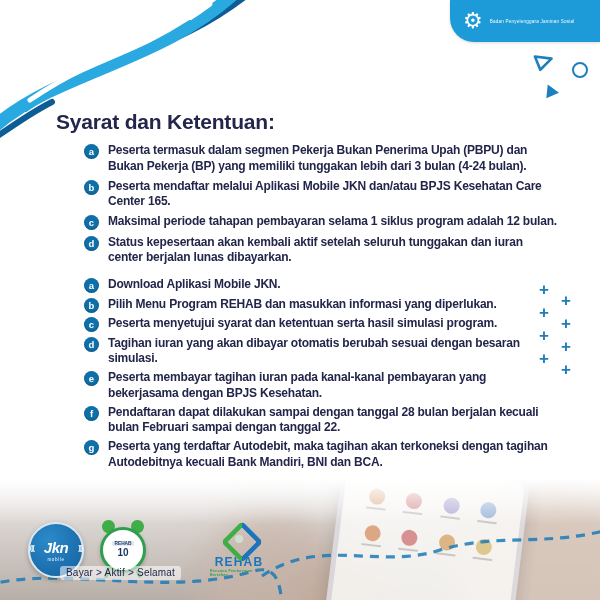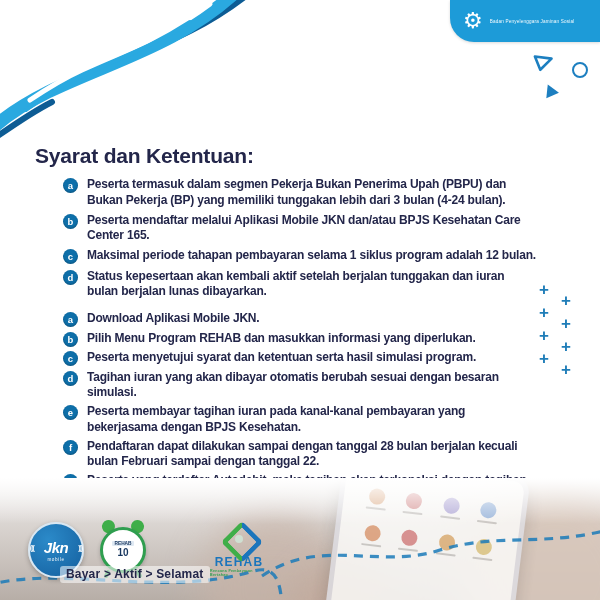--- a/index.html
+++ b/index.html
@@ -21,21 +21,21 @@
   .brand-title{font-size:14px;font-weight:800;letter-spacing:-.3px;line-height:15px;}
   .brand-sub{font-size:4.6px;letter-spacing:.2px;opacity:.95;}
   .shape-tri-outline{position:absolute;left:534px;top:53px;transform:rotate(-10deg);}
   .shape-circle-outline{
     position:absolute;left:572px;top:62px;width:12px;height:12px;
     border:2.6px solid #1d7fc0;border-radius:50%;
   }
   .shape-tri-filled{position:absolute;left:545px;top:84px;transform:rotate(6deg);}
 
   
-  .section{position:absolute;left:35px;width:502px;margin-top:34px;}
+  .section{position:absolute;left:56px;width:502px;}
   .sec-terms{top:110px;}
   .sec-mech{top:277px;}
   .sec-heading{
     font-size:21px;font-weight:800;color:#23264a;letter-spacing:-.2px;
     margin:0 0 9px 0;
   }
   .item-list{margin:0;padding:0;list-style:none;}
   .item{display:flex;gap:9px;margin:0 0 4.5px 28px;}
   .sec-mech .item{margin-bottom:3.5px;}
   .item-badge{
@@ -139,21 +139,21 @@
     position:absolute;left:3px;top:3px;width:20px;height:20px;transform:rotate(45deg);
     border-radius:5px;border:5px solid transparent;
   }
   .knot-sq.blue{border-top-color:#1b75bc;border-right-color:#1b75bc;}
   .knot-sq.green{border-bottom-color:#3fae49;border-left-color:#3fae49;}
   .knot-core{position:absolute;left:11px;top:11px;width:8px;height:8px;border-radius:50%;background:#cfe0d2;}
   .rehab-name{font-size:12px;font-weight:800;color:#1b75bc;letter-spacing:1.2px;line-height:12px;}
   .rehab-sub{font-size:3.6px;font-weight:700;color:#2f9e4f;letter-spacing:.3px;margin-top:1px;}
   .footer-tagline{
     position:absolute;left:60px;top:88px;z-index:5;
-    font-size:12px;font-weight:700;color:#23264a;letter-spacing:.2px;
+    font-size:10px;font-weight:400;color:#23264a;letter-spacing:.2px;
     background:rgba(255,255,255,.55);padding:1px 6px 2px;border-radius:3px;
   }
 </style>
 </head>
 <body>
 
 <div class="canvas">
 
   <svg class="wave" width="290" height="140" viewBox="0 0 290 140">
     <path d="M 255,-12 C 195,38 140,50 70,82 C 35,98 10,115 -12,134" stroke="#0d5c94" stroke-width="7" fill="none" stroke-linecap="round"></path>
@@ -188,21 +188,21 @@
       <li class="item">
         <span class="item-badge">b</span>
         <span class="item-text">Peserta mendaftar melalui Aplikasi Mobile JKN dan/atau BPJS Kesehatan Care Center 165.</span>
       </li>
       <li class="item">
         <span class="item-badge">c</span>
         <span class="item-text">Maksimal periode tahapan pembayaran selama 1 siklus program adalah 12 bulan.</span>
       </li>
       <li class="item">
         <span class="item-badge">d</span>
-        <span class="item-text">Status kepesertaan akan kembali aktif setelah berjalan tunggakan dan iuran bulan berjalan lunas dibayarkan.</span>
+        <span class="item-text">Status kepesertaan akan kembali aktif setelah seluruh tunggakan dan iuran center berjalan lunas dibayarkan.</span>
       </li>
     </ul>
   </div>
 
   <div class="section sec-mech">
     <ul class="item-list">
       <li class="item">
         <span class="item-badge">a</span>
         <span class="item-text">Download Aplikasi Mobile JKN.</span>
       </li>

